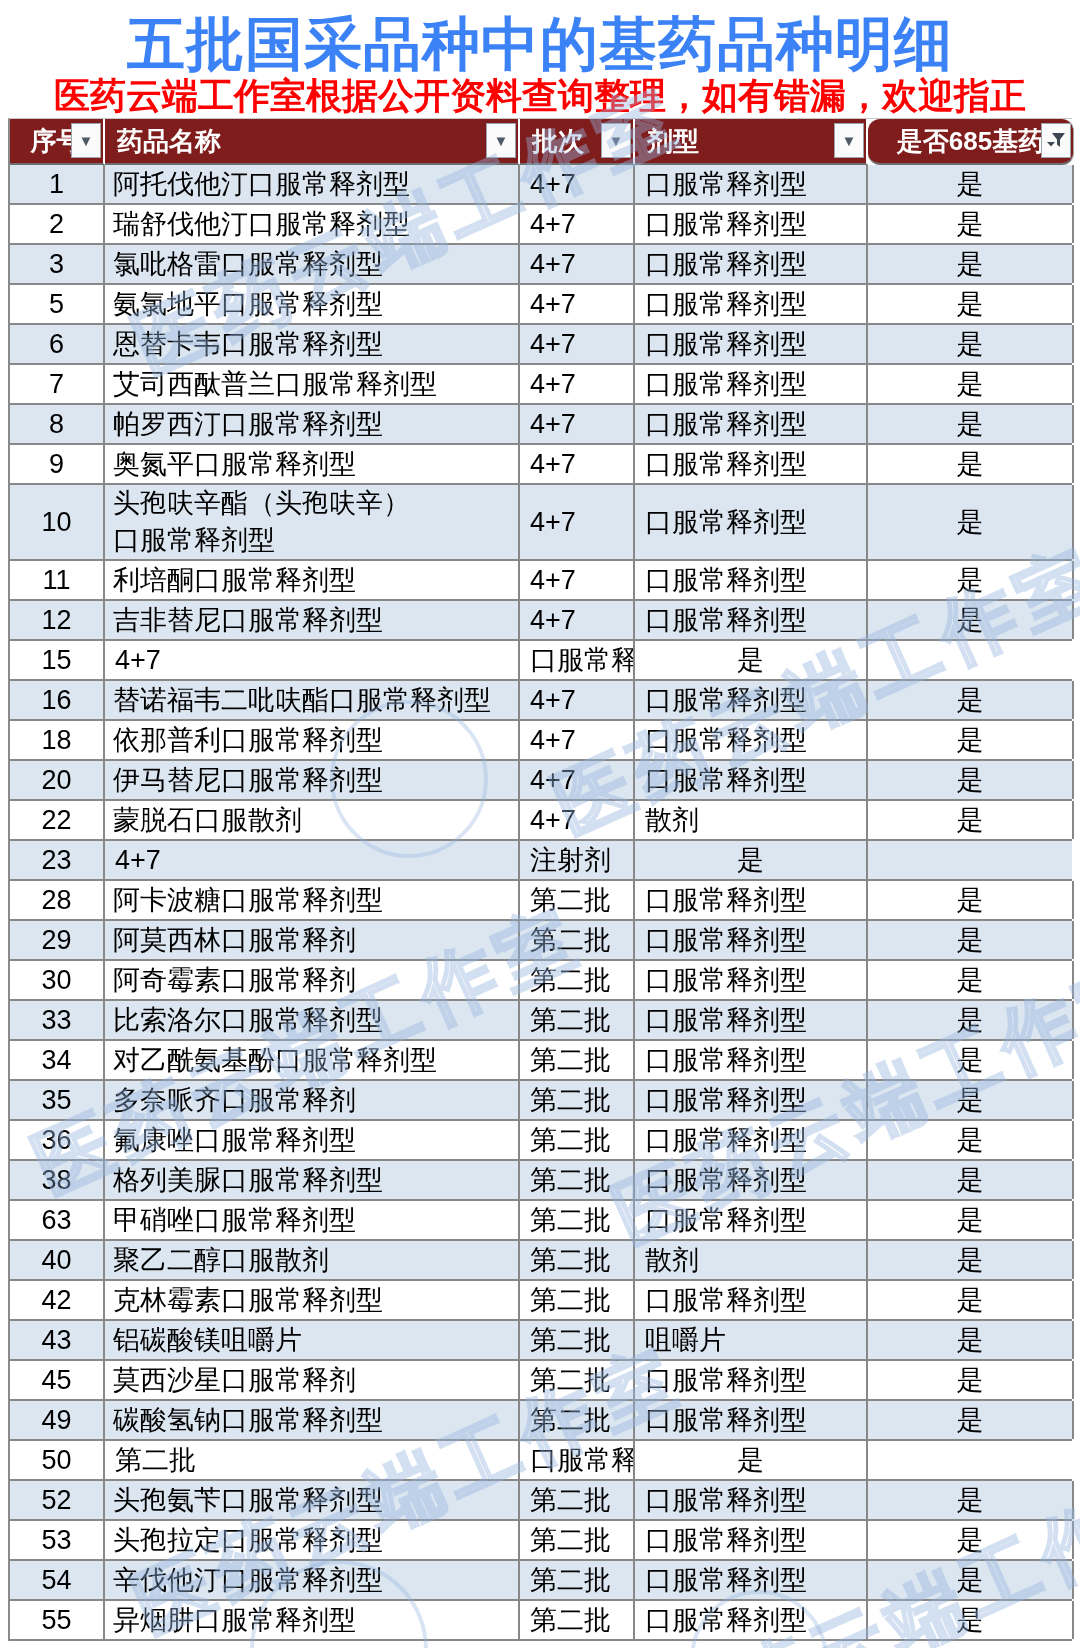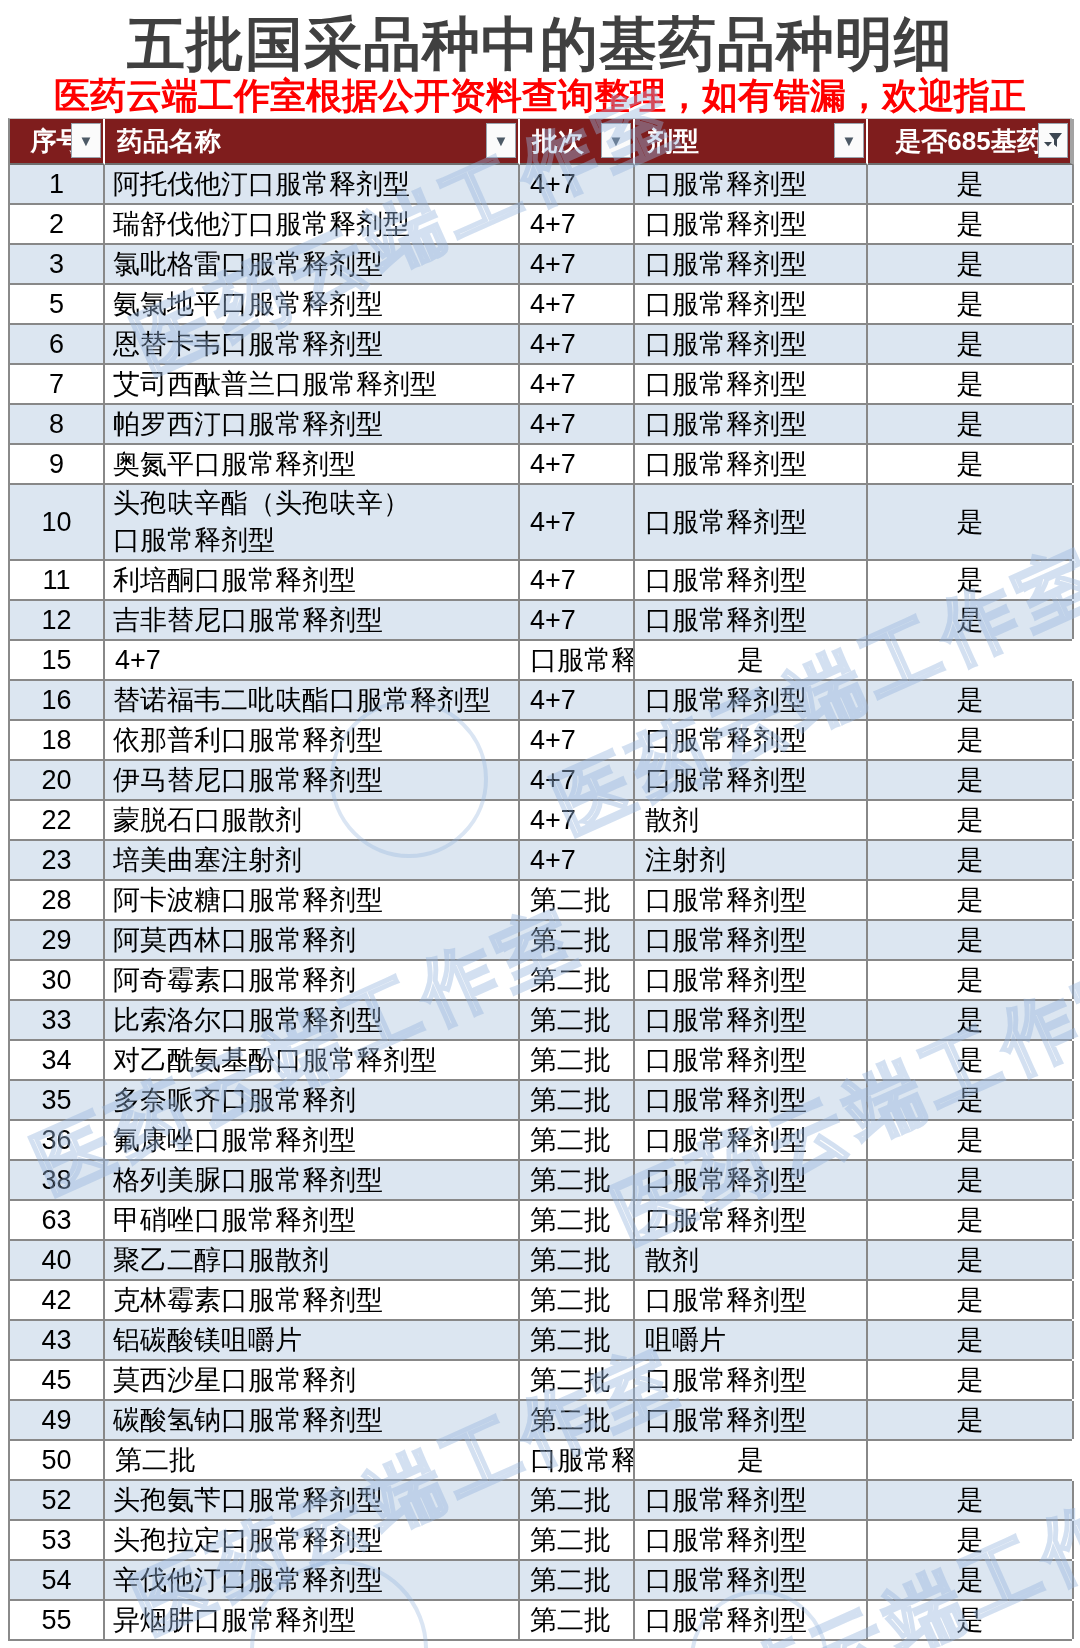--- a/index.html
+++ b/index.html
@@ -3,37 +3,37 @@
 <meta charset="utf-8">
 <style>
   html,body{margin:0;padding:0;}
   body{
     width:1080px;height:1648px;background:#ffffff;overflow:hidden;position:relative;
     font-family:"Liberation Sans","DejaVu Sans",sans-serif;
     -webkit-font-smoothing:antialiased;
   }
   .title-block{height:118px;display:flex;flex-direction:column;align-items:center;justify-content:flex-start;position:relative;z-index:1;}
   .page-title{
-    margin-top:8px;font-size:58px;font-weight:900;color:#404040;letter-spacing:1px;line-height:72px;white-space:nowrap;
+    margin-top:8px;font-size:58px;font-weight:900;color:#3b82f6;letter-spacing:1px;line-height:72px;white-space:nowrap;
   }
   .page-subtitle{
     font-size:36px;font-weight:700;color:#ff0000;line-height:32px;white-space:nowrap;
   }
   .table-wrap{position:relative;z-index:1;margin-left:8px;width:1064px;}
   .header-row{
     display:grid;grid-template-columns:95px 415px 115px 233px 206px;
     height:47px;box-sizing:border-box;
     border-left:2px solid #8a8a8a;border-top:1px solid #c8c8c8;
   }
   .hcell{
     position:relative;background:#7f1d1d;color:#ffffff;font-weight:700;font-size:26px;
     display:flex;align-items:center;box-sizing:border-box;border-right:2px solid #ffffff;
     border-bottom:2px solid #6f6f6f;overflow:hidden;white-space:nowrap;
   }
-  .hcell:last-child{border-right:4px solid #a3a3a3;}
+  .hcell:last-child{border-right:1px solid #a3a3a3;border-radius:12px;}
   .hc-center{justify-content:center;}
   .hc-left{justify-content:flex-start;padding-left:12px;}
   .filter-btn{
     position:absolute;right:2px;top:4px;bottom:5px;width:30px;
     background:#fbfbfb;border:1px solid #9aa4ae;box-sizing:border-box;
     display:flex;align-items:center;justify-content:center;
     color:#4d5a66;font-size:15px;line-height:1;cursor:pointer;
   }
   .funnel-btn svg{display:block;}
   .rows{border-left:2px solid #8a8a8a;box-sizing:border-box;}
@@ -240,21 +240,20 @@
   <div class="row">
     <div class="cell c-seq">22</div>
     <div class="cell c-name">蒙脱石口服散剂</div>
     <div class="cell c-batch">4+7</div>
     <div class="cell c-form">散剂</div>
     <div class="cell c-685">是</div>
   </div>
 
   <div class="row band">
     <div class="cell c-seq">23</div>
-    <div class="cell c-name">培美曲塞注射剂</div>
     <div class="cell c-batch">4+7</div>
     <div class="cell c-form">注射剂</div>
     <div class="cell c-685">是</div>
   </div>
 
   <div class="row">
     <div class="cell c-seq">28</div>
     <div class="cell c-name">阿卡波糖口服常释剂型</div>
     <div class="cell c-batch">第二批</div>
     <div class="cell c-form">口服常释剂型</div>

